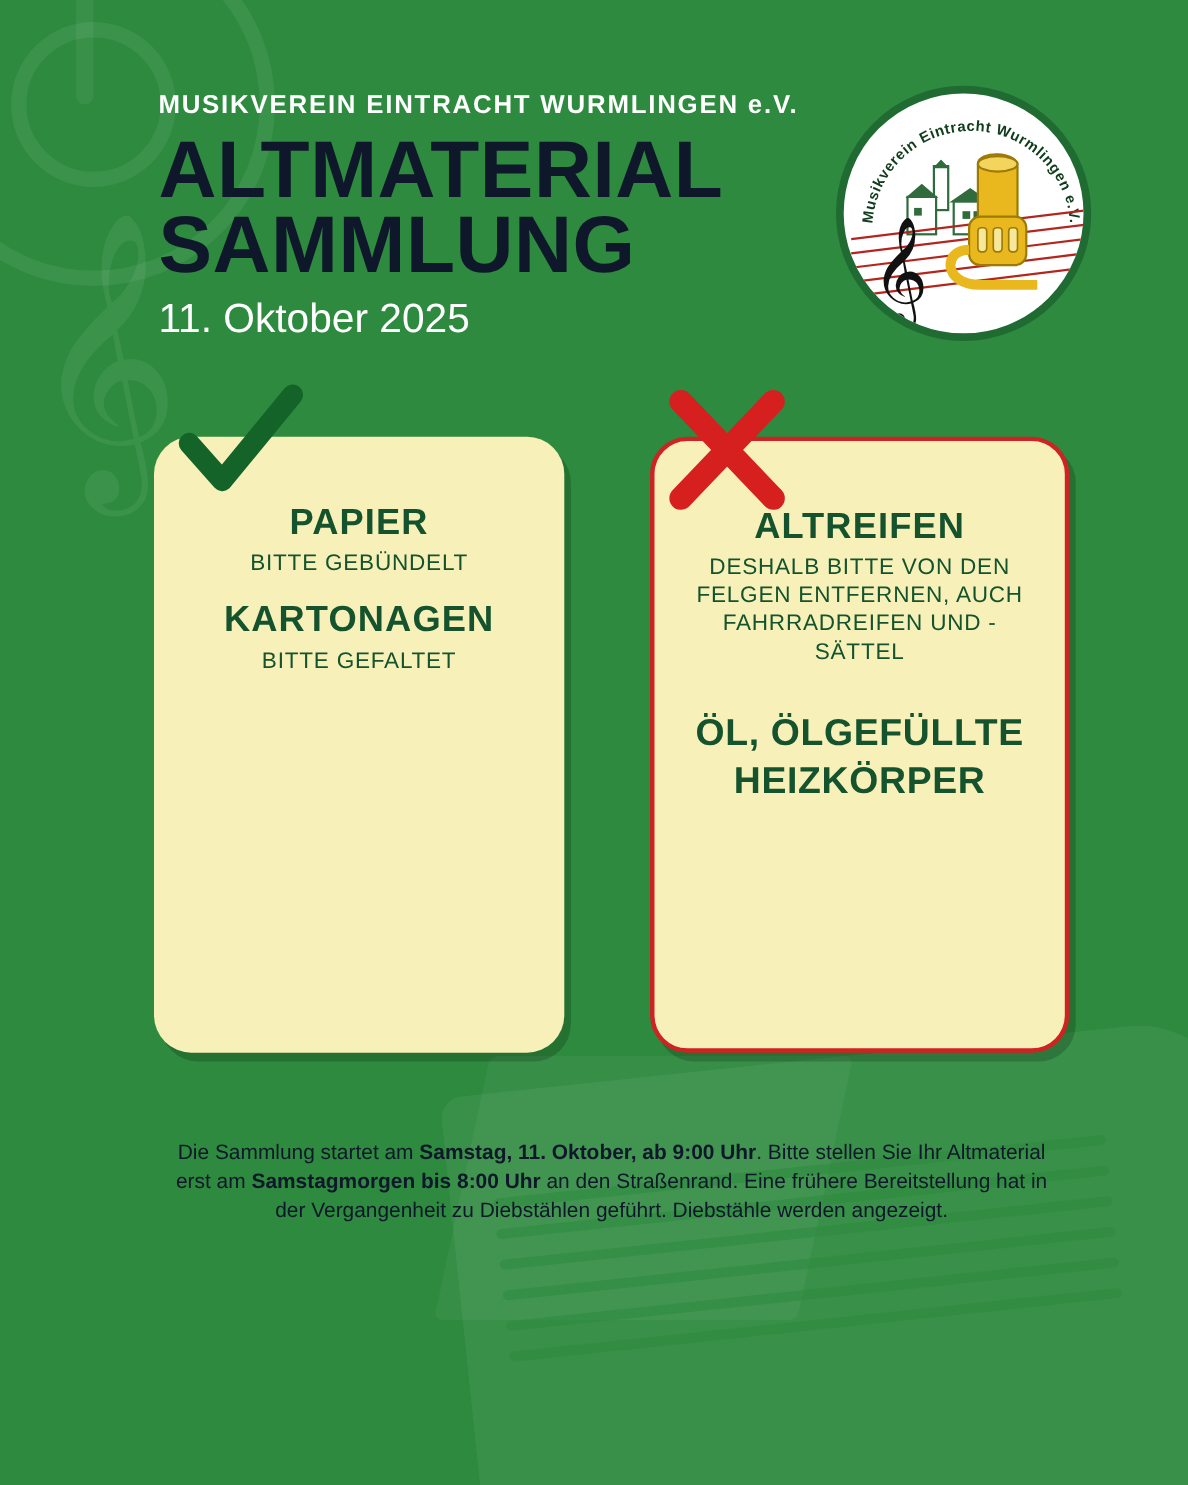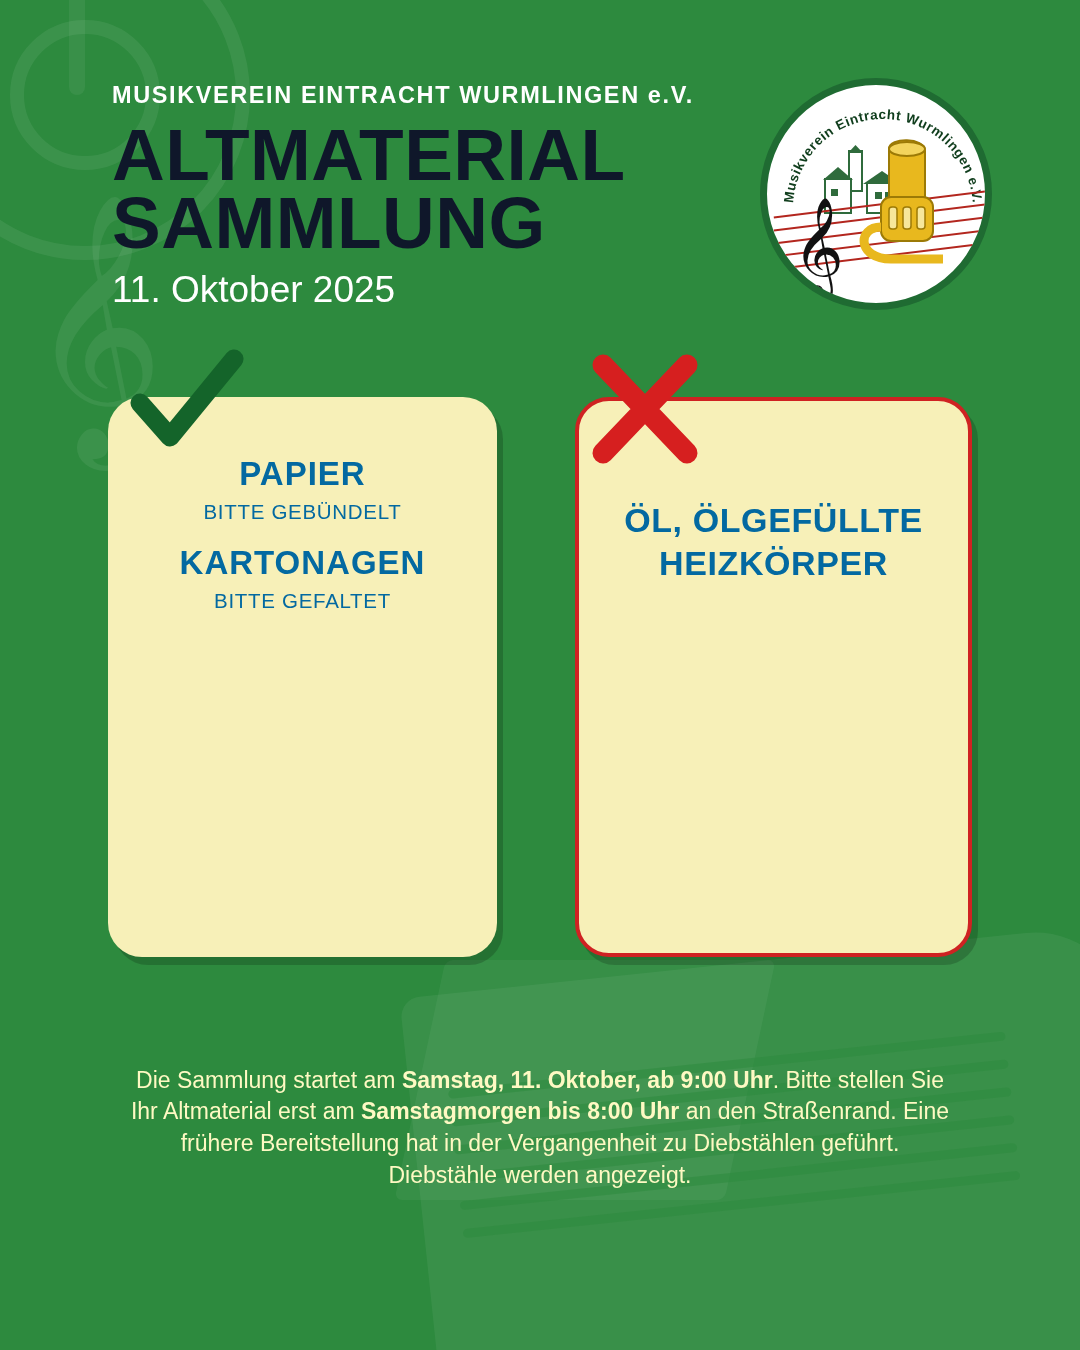--- a/index.html
+++ b/index.html
@@ -100,21 +100,21 @@
     border-radius: 8px;
   }
 
   
   .page {
     position: relative;
     z-index: 2;
     width: 1080px;
     height: 1350px;
     box-sizing: border-box;
-    padding: 78px 60px 40px 60px;
+    padding: 78px 60px 40px 92px;
   }
 
   header.head {
     display: flex;
     align-items: flex-start;
     justify-content: space-between;
   }
   .head-text { padding-left: 52px; padding-top: 4px; }
   .club-name {
     color: #ffffff;
@@ -216,21 +216,21 @@
   }
   .card {
     position: relative;
     flex: 1;
     background: #f7f0b8;
     border-radius: 34px;
     padding: 58px 26px 40px 26px;
     box-sizing: border-box;
     min-height: 560px;
     text-align: center;
-    color: #0369a1;
+    color: #14532d;
   }
   .card--allowed { box-shadow: 6px 8px 0 rgba(0,0,0,0.18); }
   .card--forbidden {
     border: 4px solid #cf2222;
     box-shadow: 6px 8px 0 rgba(0,0,0,0.18);
   }
   .mark {
     position: absolute;
     top: -52px;
     width: 120px;
@@ -261,25 +261,25 @@
     font-weight: 700;
     letter-spacing: 0.6px;
     text-transform: uppercase;
     line-height: 1.28;
   }
   .card .big.tight { margin-top: 40px; }
   .card .entry + .entry { margin-top: 0; }
 
   
   .footer {
-    margin-top: 108px;
+    margin-top: 79px;
     padding: 0 66px;
     text-align: center;
-    color: #fef9c3;
-    font-size: 23px;
+    color: #0f172a;
+    font-size: 19px;
     line-height: 1.38;
   }
   .footer b { font-weight: 800; }
 </style>
 </head>
 <body>
 
 <div class="bg-decor">
   <div class="deco-wheel">
     <div class="deco-spoke" style="transform:rotate(0deg) translate(-8px,-160px);"></div>
@@ -371,20 +371,24 @@
         <p class="note">BITTE GEFALTET</p>
       </div>
 
     </div>
 
     <div class="card card--forbidden">
       <svg class="mark mark--cross" viewBox="0 0 120 120">
         <path d="M18 16 L102 104 M102 16 L18 104" fill="none" stroke="#d61f1f" stroke-width="21" stroke-linecap="round"></path>
       </svg>
 
+      <div class="entry">
+        <h3>ALTREIFEN</h3>
+        <p class="note">DESHALB BITTE VON DEN FELGEN ENTFERNEN, AUCH FAHRRADREIFEN UND -SÄTTEL</p>
+      </div>
 
       <p class="big tight">ÖL, ÖLGEFÜLLTE HEIZKÖRPER</p>
     </div>
 
   </section>
 
   <section class="footer">
     <span>Die Sammlung startet am </span><b>Samstag, 11. Oktober, ab 9:00 Uhr</b><span>. Bitte stellen Sie Ihr Altmaterial erst am </span><b>Samstagmorgen bis 8:00 Uhr</b><span> an den Straßenrand. Eine frühere Bereitstellung hat in der Vergangenheit zu Diebstählen geführt. Diebstähle werden angezeigt.</span>
   </section>
 

